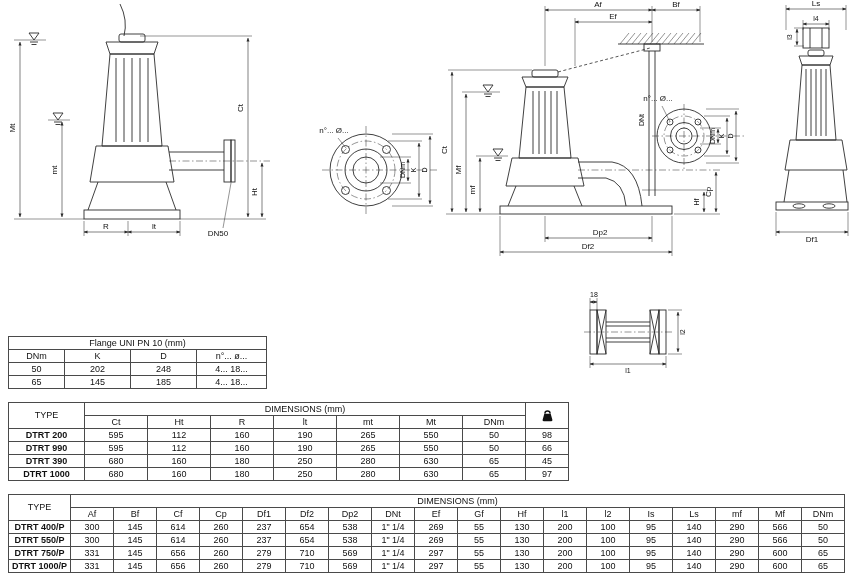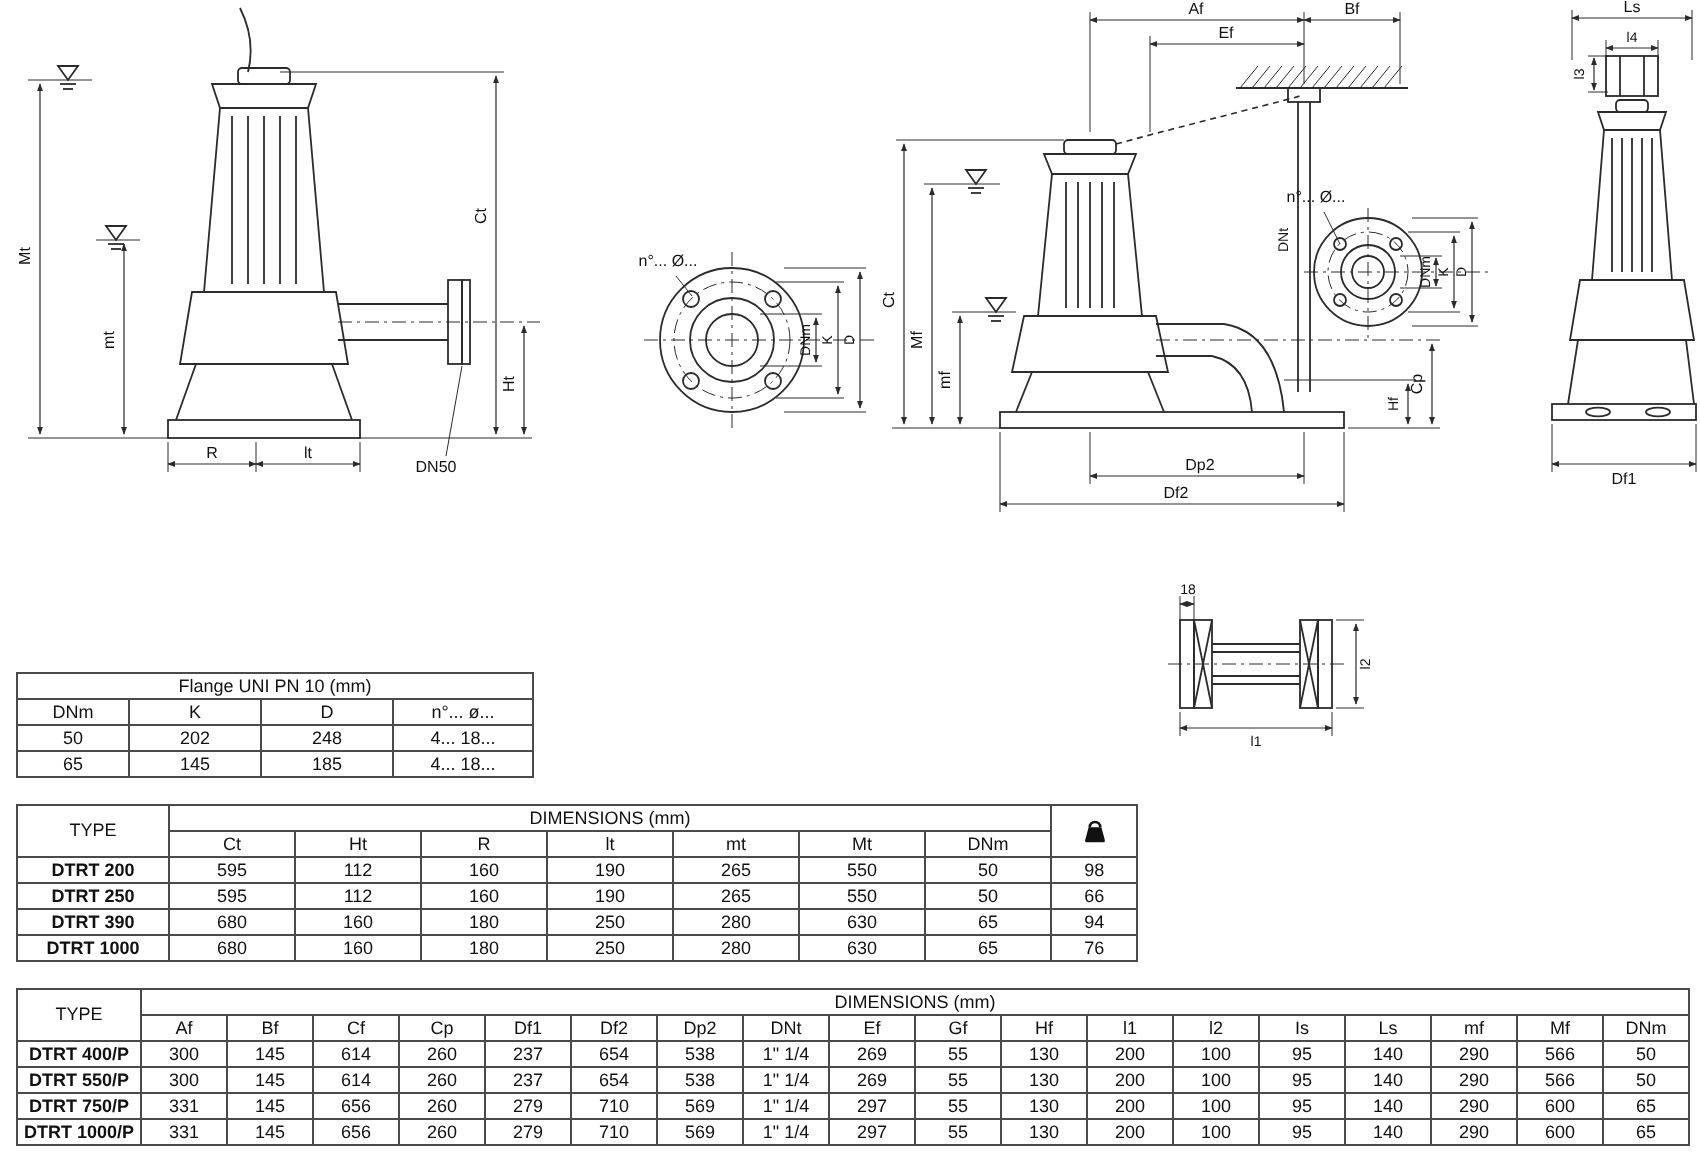--- a/index.html
+++ b/index.html
@@ -372,51 +372,51 @@
         <td>595</td>
         <td>112</td>
         <td>160</td>
         <td>190</td>
         <td>265</td>
         <td>550</td>
         <td>50</td>
         <td>98</td>
       </tr>
       <tr>
-        <td>DTRT 250</td>
+        <td>DTRT 990</td>
         <td>595</td>
         <td>112</td>
         <td>160</td>
         <td>190</td>
         <td>265</td>
         <td>550</td>
         <td>50</td>
         <td>66</td>
       </tr>
       <tr>
         <td>DTRT 390</td>
         <td>680</td>
         <td>160</td>
         <td>180</td>
         <td>250</td>
         <td>280</td>
         <td>630</td>
         <td>65</td>
-        <td>94</td>
+        <td>45</td>
       </tr>
       <tr>
         <td>DTRT 1000</td>
         <td>680</td>
         <td>160</td>
         <td>180</td>
         <td>250</td>
         <td>280</td>
         <td>630</td>
         <td>65</td>
-        <td>76</td>
+        <td>97</td>
       </tr>
     </tbody>
 </table>
 
 <table class="tbl" id="dim-table-2">
   <colgroup>
       <col style="width:62px">
       <col span="18" style="width:43px">
     </colgroup>
   <thead>

